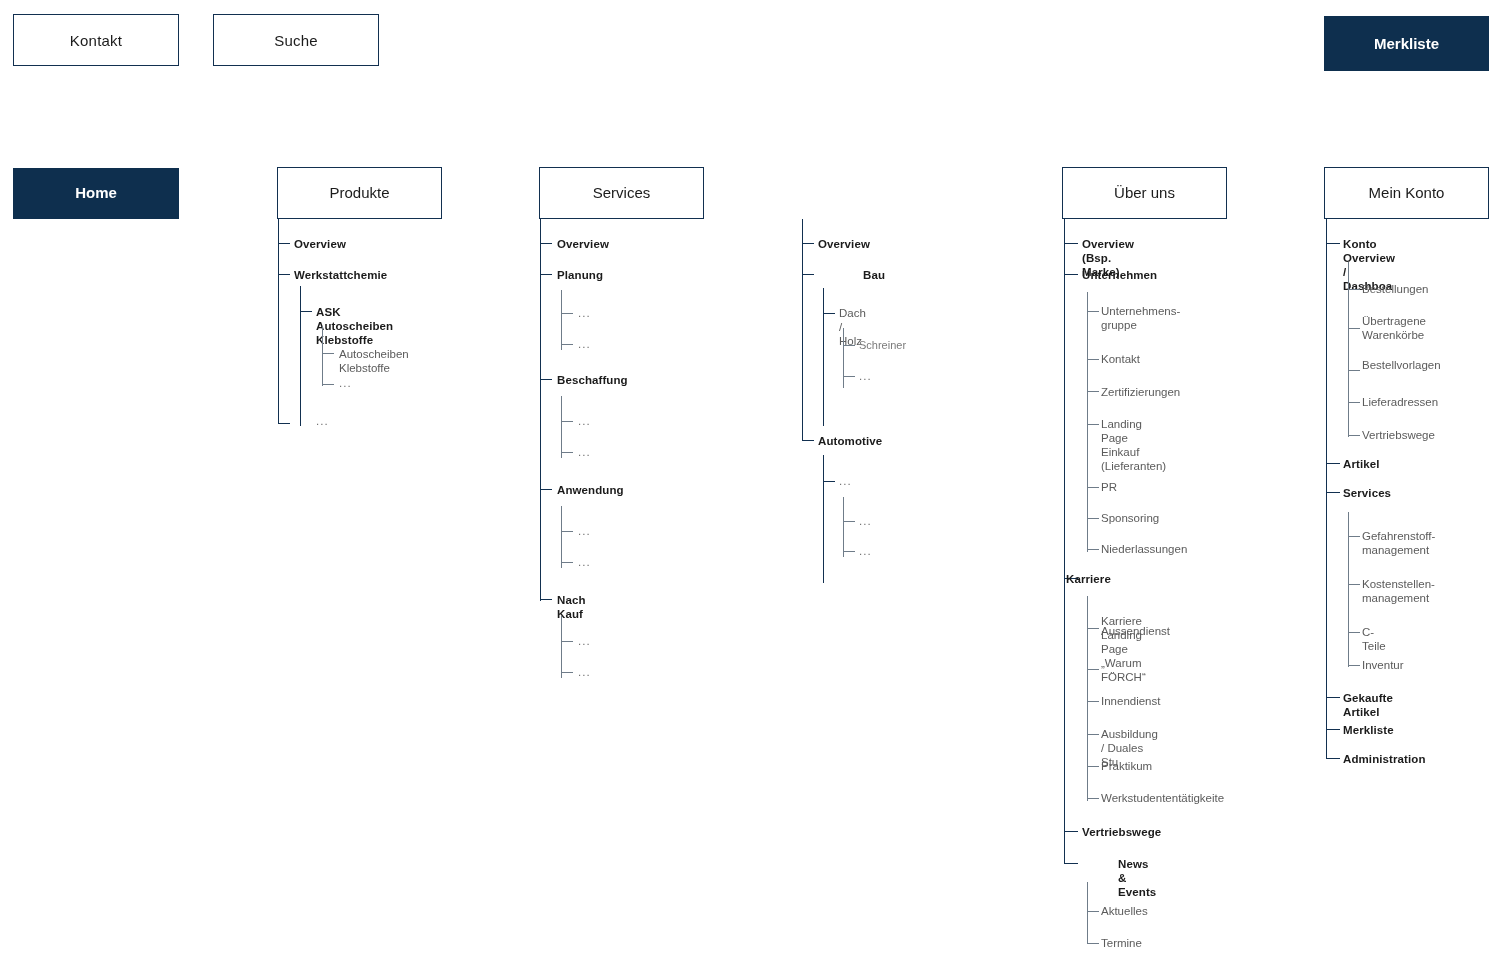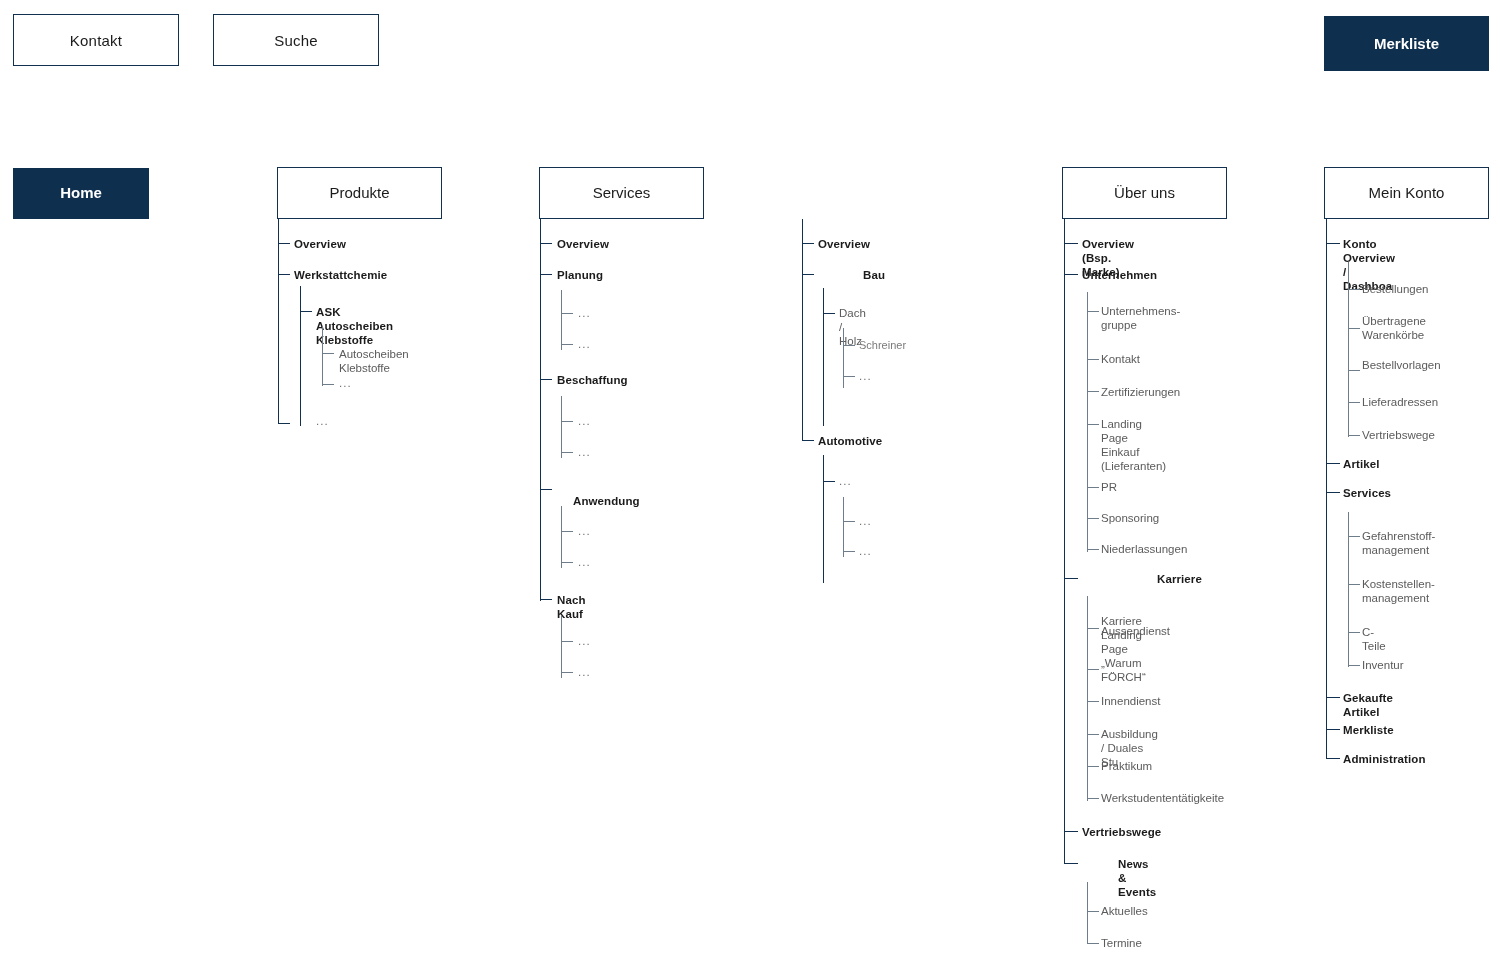--- a/index.html
+++ b/index.html
@@ -98,21 +98,21 @@
 
   <div class="util-box" style="left:213px; top:14px; width:166px; height:52px;">
     <span>Suche</span>
   </div>
 
 
   <div class="util-box-filled" style="left:1324px; top:16px; width:165px; height:55px;">
     <span>Merkliste</span>
   </div>
 
-  <div class="nav-box filled" style="left:13px; top:168px; width:136px; height:51px;">
+  <div class="nav-box filled" style="left:13px; top:168px; width:166px; height:51px;">
     <span>Home</span>
   </div>
 
   <div class="nav-box" style="left:277px; top:167px; width:165px; height:52px;">
     <span>Produkte</span>
   </div>
 
   <div class="nav-box" style="left:539px; top:167px; width:165px; height:52px;">
     <span>Services</span>
   </div>
@@ -154,21 +154,21 @@
     <div class="vline" style="left:540px; top:219px; height:382px;"></div>
     <div class="hline" style="left:540px; top:243px; width:12px;"></div>
     <div class="hline" style="left:540px; top:274px; width:12px;"></div>
     <div class="hline" style="left:540px; top:379px; width:12px;"></div>
     <div class="hline" style="left:540px; top:489px; width:12px;"></div>
     <div class="hline" style="left:540px; top:599px; width:12px;"></div>
 
     <div class="node lvl2" style="left:557px; top:237px;">Overview</div>
     <div class="node lvl2" style="left:557px; top:268px;">Planung</div>
     <div class="node lvl2" style="left:557px; top:373px;">Beschaffung</div>
-    <div class="node lvl2" style="left:557px; top:494px;margin-left:16px;">Anwendung</div>
+    <div class="node lvl2" style="left:557px; top:483px;">Anwendung</div>
     <div class="node lvl2" style="left:557px; top:593px;">Nach Kauf</div>
 
     <div class="vline light" style="left:561px; top:290px; height:60px;"></div>
     <div class="hline light" style="left:561px; top:313px; width:12px;"></div>
     <div class="hline light" style="left:561px; top:344px; width:12px;"></div>
     <div class="node dots" style="left:578px; top:306px;">...</div>
     <div class="node dots" style="left:578px; top:337px;">...</div>
 
     <div class="vline light" style="left:561px; top:396px; height:62px;"></div>
     <div class="hline light" style="left:561px; top:421px; width:12px;"></div>
@@ -223,21 +223,21 @@
   <div class="column">
     <div class="vline" style="left:1064px; top:219px; height:645px;"></div>
     <div class="hline" style="left:1064px; top:243px; width:14px;"></div>
     <div class="hline" style="left:1064px; top:274px; width:14px;"></div>
     <div class="hline" style="left:1064px; top:578px; width:14px;"></div>
     <div class="hline" style="left:1064px; top:831px; width:14px;"></div>
     <div class="hline" style="left:1064px; top:863px; width:14px;"></div>
 
     <div class="node lvl2" style="left:1082px; top:237px;">Overview (Bsp. Marke)</div>
     <div class="node lvl2" style="left:1082px; top:268px;">Unternehmen</div>
-    <div class="node lvl2" style="left:1120px; top:572px;padding-left:37px;">Karriere</div>
+    <div class="node lvl2" style="left:1066px; top:572px;">Karriere</div>
     <div class="node lvl2" style="left:1082px; top:825px;">Vertriebswege</div>
     <div class="node lvl2" style="left:1082px; top:857px;margin-left:36px;">News &amp; Events</div>
 
     <div class="vline light" style="left:1087px; top:292px; height:260px;"></div>
     <div class="hline light" style="left:1087px; top:311px; width:12px;"></div>
     <div class="hline light" style="left:1087px; top:359px; width:12px;"></div>
     <div class="hline light" style="left:1087px; top:391px; width:12px;"></div>
     <div class="hline light" style="left:1087px; top:424px; width:12px;"></div>
     <div class="hline light" style="left:1087px; top:487px; width:12px;"></div>
     <div class="hline light" style="left:1087px; top:518px; width:12px;"></div>

